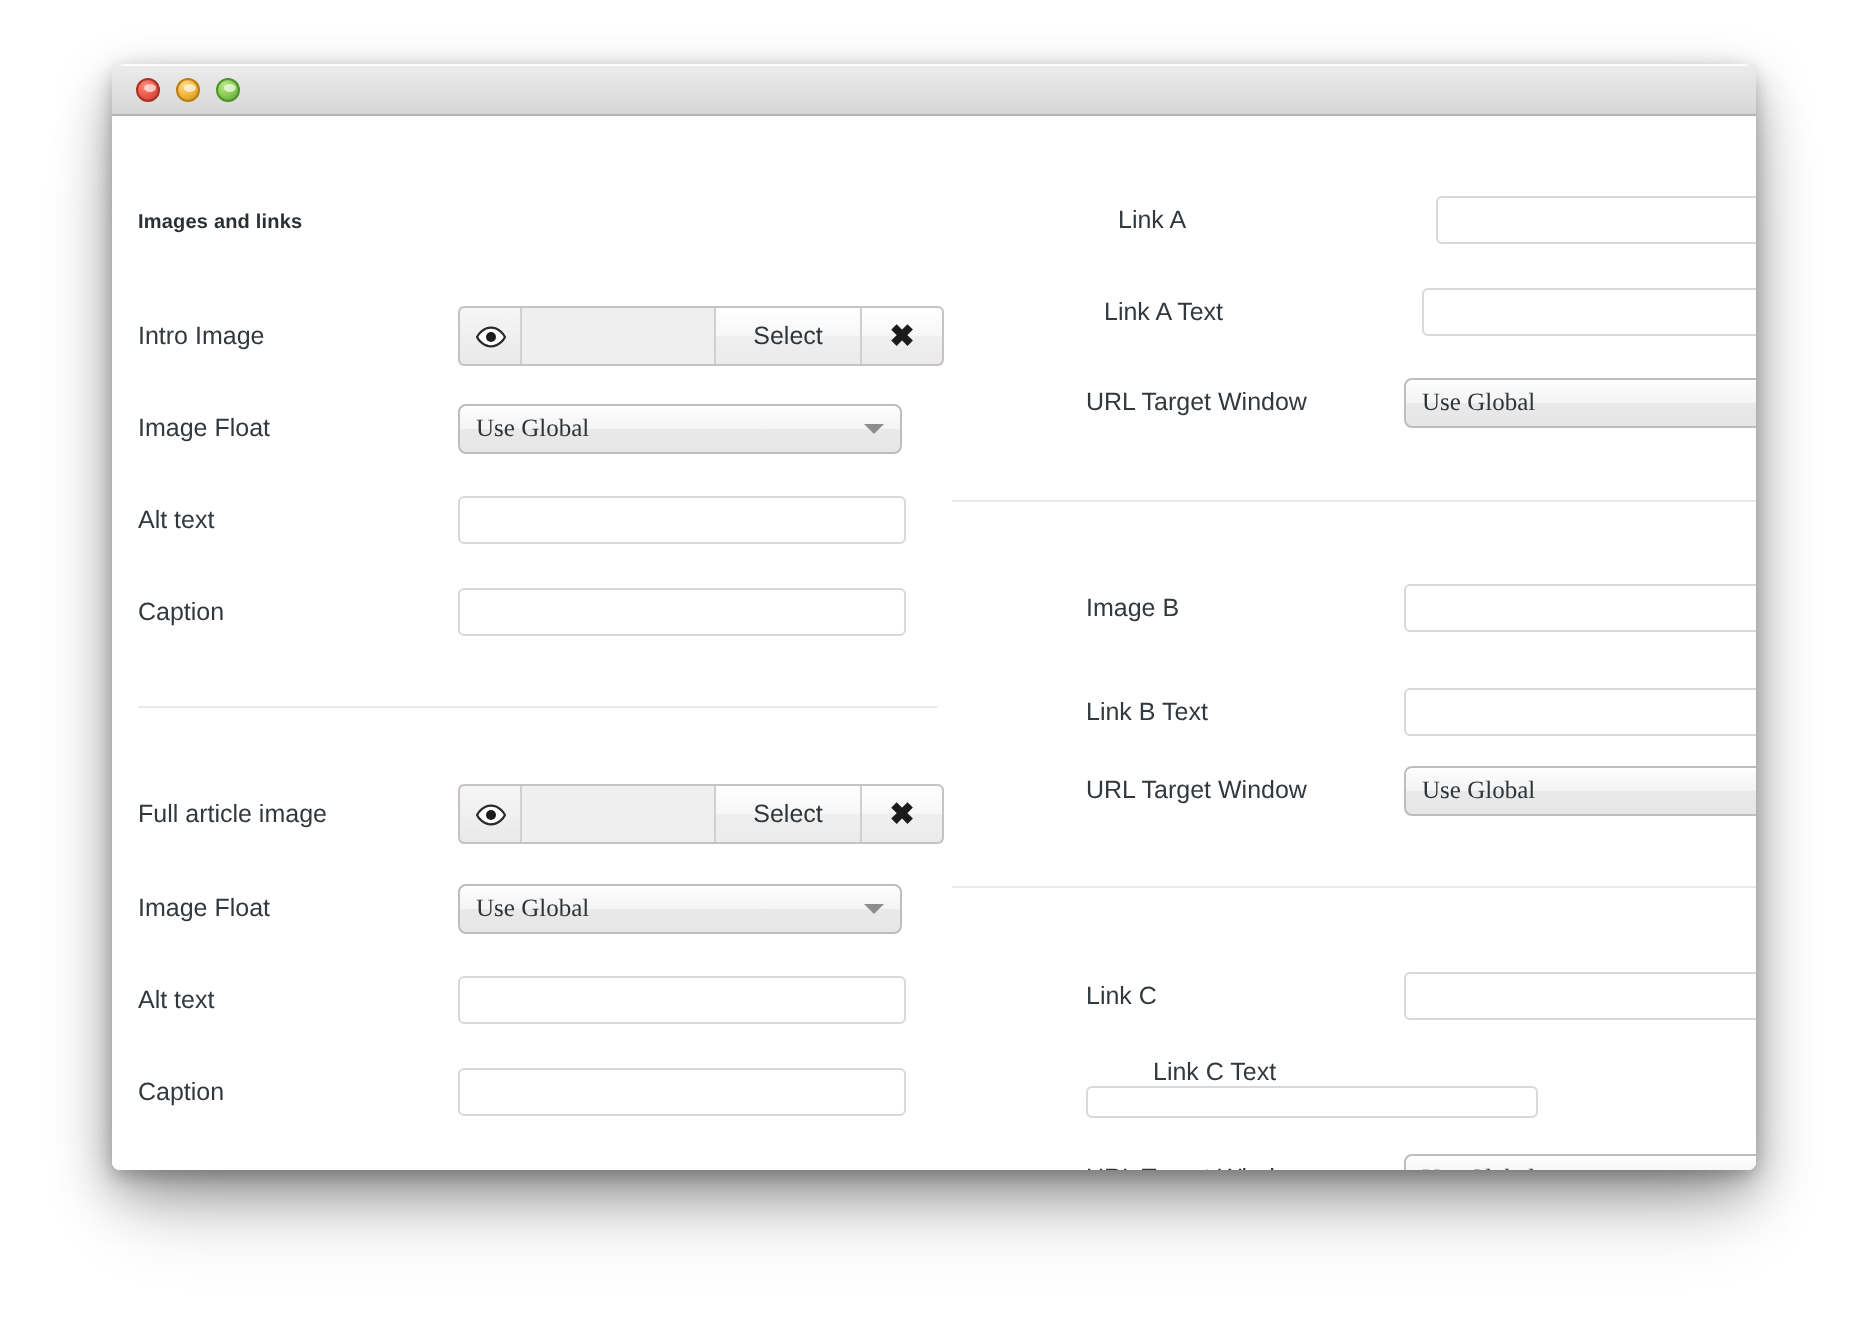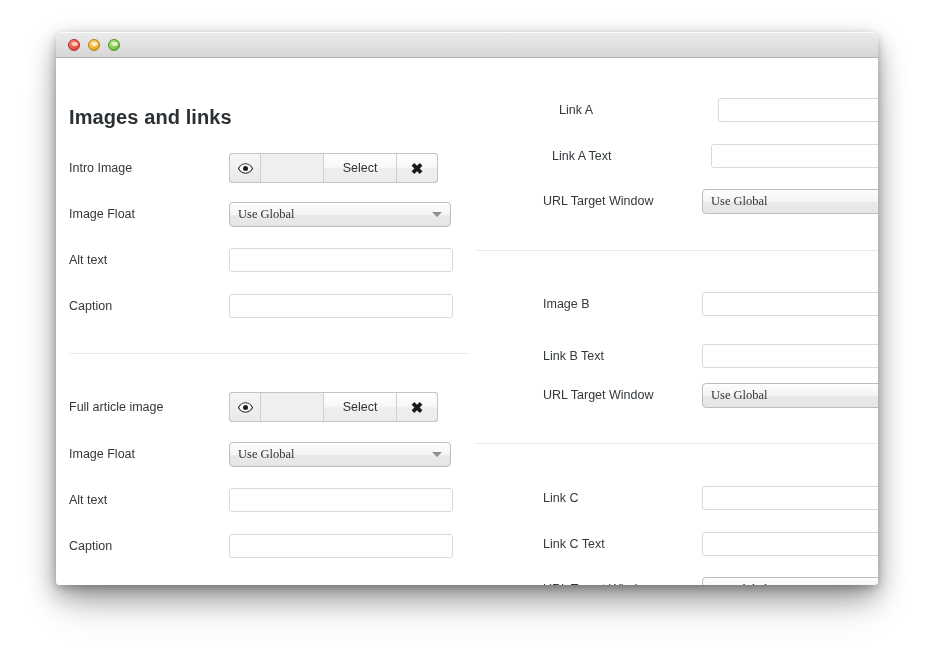--- a/index.html
+++ b/index.html
@@ -88,21 +88,21 @@
     position: absolute;
     top: 0;
   }
   #col-left  { left: 0;   width: 420px; }
   #col-right { left: 420px; width: 402px; }
 
   #page-title {
     position: absolute;
     left: 13px;
     top: 48px;
-    font-size: 20px;
+    font-size: 10px;
     font-weight: bold;
     color: #2b3034;
     letter-spacing: 0.1px;
   }
 
   
   .row {
     position: absolute;
     height: 30px;
     display: flex;
@@ -172,21 +172,21 @@
   }
   #col-left .select  { width: 222px; }
   #col-right .select { width: 224px; }
 
   
   .picker {
     box-sizing: border-box;
     display: flex;
     align-items: stretch;
     height: 30px;
-    width: 209px;
+    width: 243px;
     border: 1px solid #c4c4c4;
     border-radius: 3px;
     overflow: hidden;
     background: #ec4899;
   }
   .picker-eye {
     width: 30px;
     display: flex;
     align-items: center;
     justify-content: center;
@@ -362,21 +362,21 @@
         </div>
       </div>
 
       <div class="divider" style="top:385px;"></div>
 
       <div class="row" style="top:425px;">
         <span class="row-label">Link C</span>
         <input class="text-input" type="text" value="" style="">
       </div>
 
-      <div class="row" style="top:471px;">
+      <div class="row" style="top:471px;flex-direction:column;">
         <span class="row-label">Link C Text</span>
         <input class="text-input" type="text" value="" style="">
       </div>
 
       <div class="row" style="top:516px;">
         <span class="row-label">URL Target Window</span>
         <div class="select">
           <span class="select-value">Use Global</span>
 
         </div>

